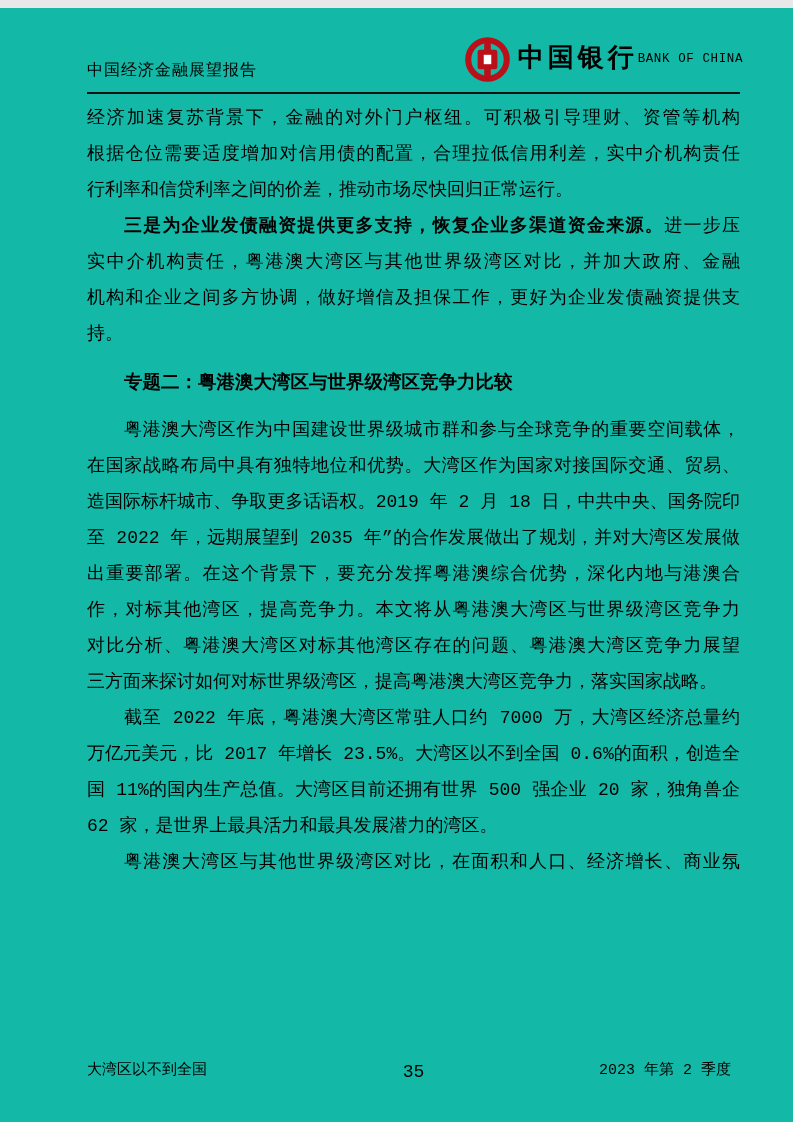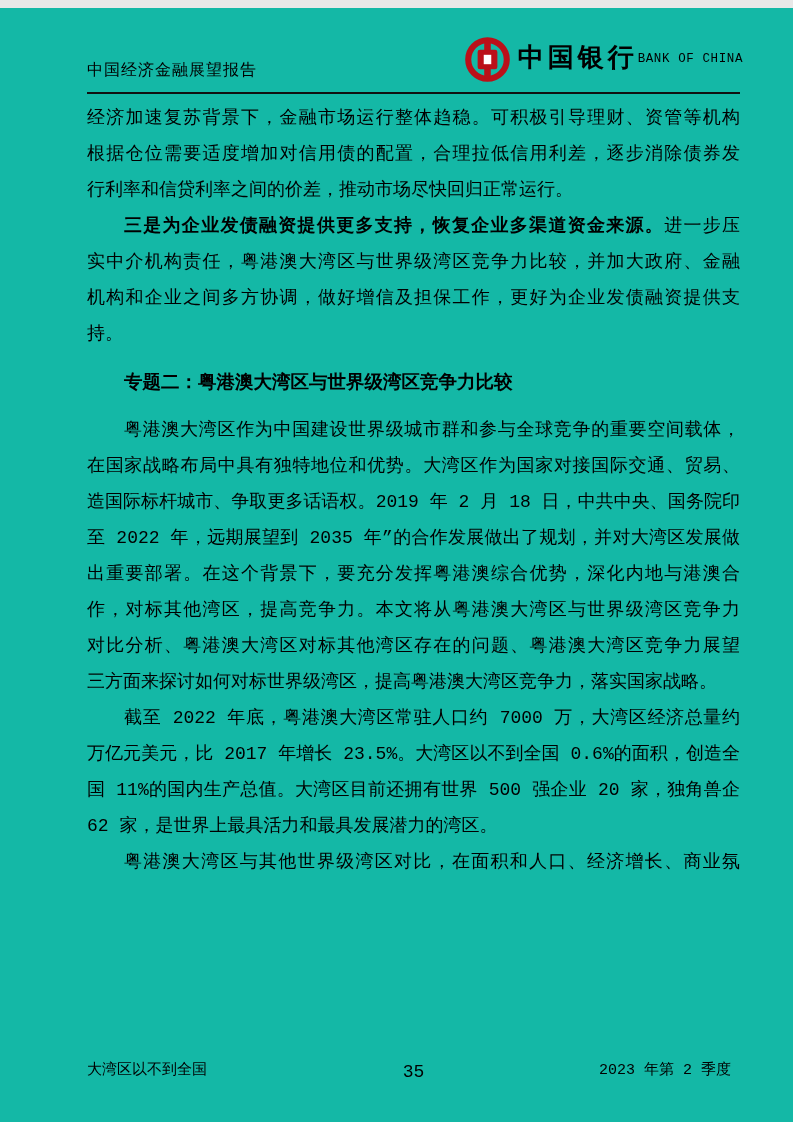--- a/index.html
+++ b/index.html
@@ -49,26 +49,26 @@
     <div class="logo-text">
       <div class="logo-cn">中国银行</div>
       <div class="logo-en">BANK OF CHINA</div>
     </div>
   </div>
 
   <div class="rule"></div>
 
   <div class="content">
 
-    <div class="line">经济加速复苏背景下，金融市场运行整体趋稳。可积极引导理财、资管等机构</div>
-    <div class="line">根据仓位需要适度增加对信用债的配置，合理拉低信用利差，逐步消除债券发</div>
+    <div class="line">经济加速复苏背景下，金融的对外门户枢纽。可积极引导理财、资管等机构</div>
+    <div class="line">根据仓位需要适度增加对信用债的配置，合理拉低信用利差，实中介机构责任</div>
     <div class="line last">行利率和信贷利率之间的价差，推动市场尽快回归正常运行。</div>
 
     <div class="line ind"><span class="b">三是为企业发债融资提供更多支持，恢复企业多渠道资金来源。</span><span>进一步压</span></div>
-    <div class="line">实中介机构责任，粤港澳大湾区与世界级湾区竞争力比较，并加大政府、金融</div>
+    <div class="line">实中介机构责任，粤港澳大湾区与其他世界级湾区对比，并加大政府、金融</div>
     <div class="line">机构和企业之间多方协调，做好增信及担保工作，更好为企业发债融资提供支</div>
     <div class="line last">持。</div>
 
     <div class="line h ind">专题二：粤港澳大湾区与世界级湾区竞争力比较</div>
 
     <div class="line ind">粤港澳大湾区作为中国建设世界级城市群和参与全球竞争的重要空间载体，</div>
     <div class="line">在国家战略布局中具有独特地位和优势。大湾区作为国家对接国际交通、贸易、</div>
     <div class="line">造国际标杆城市、争取更多话语权。2019 年 2 月 18 日，中共中央、国务院印</div>
     <div class="line">至 2022 年，远期展望到 2035 年”的合作发展做出了规划，并对大湾区发展做</div>
     <div class="line">出重要部署。在这个背景下，要充分发挥粤港澳综合优势，深化内地与港澳合</div>

